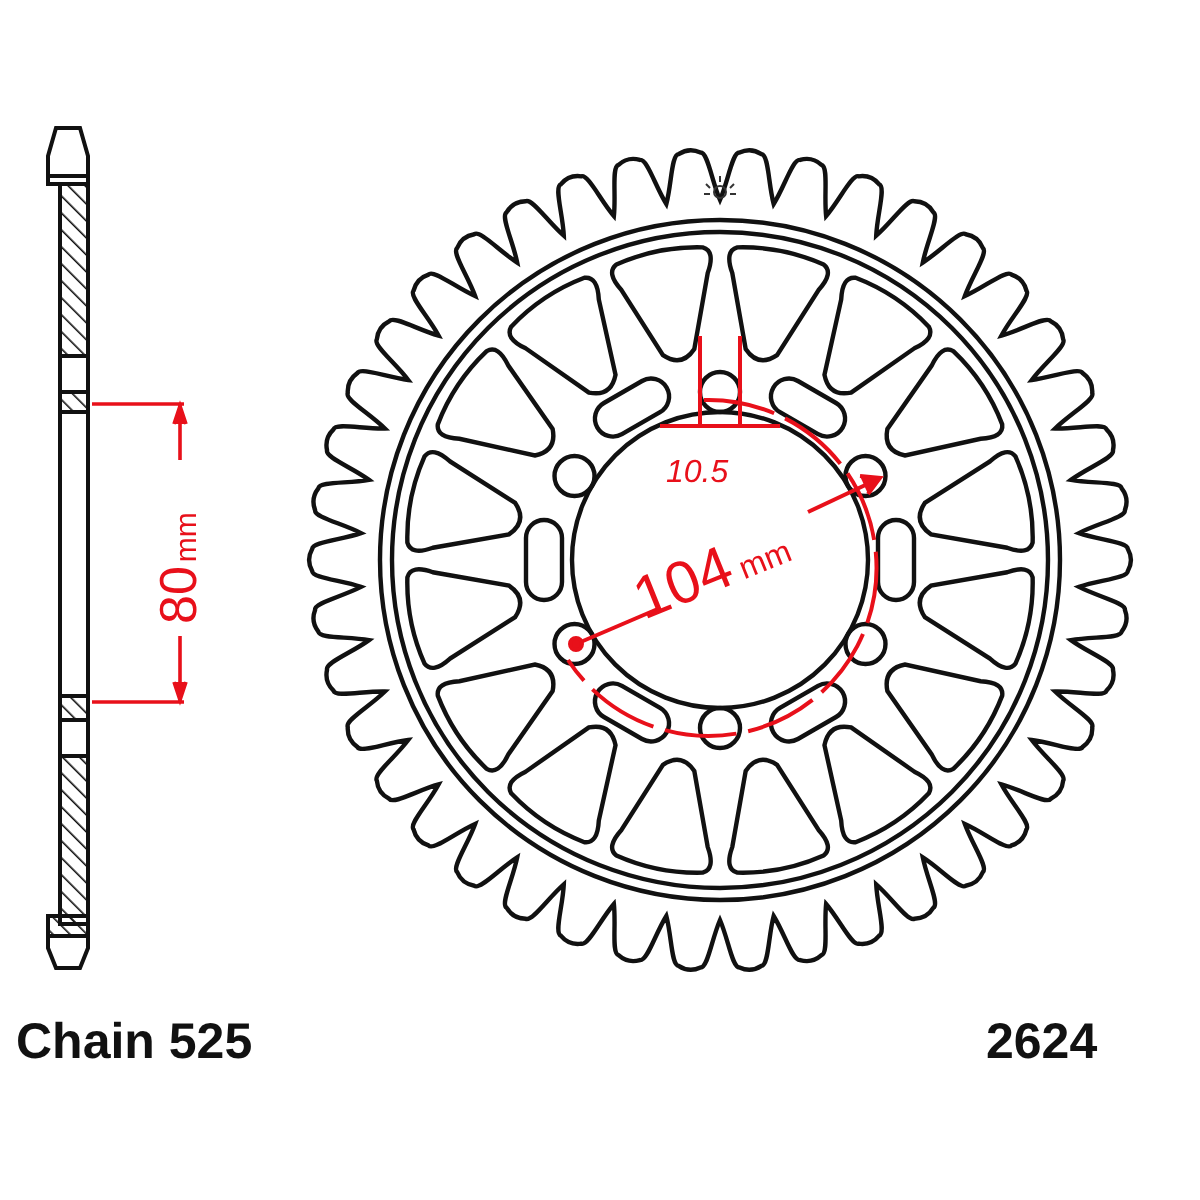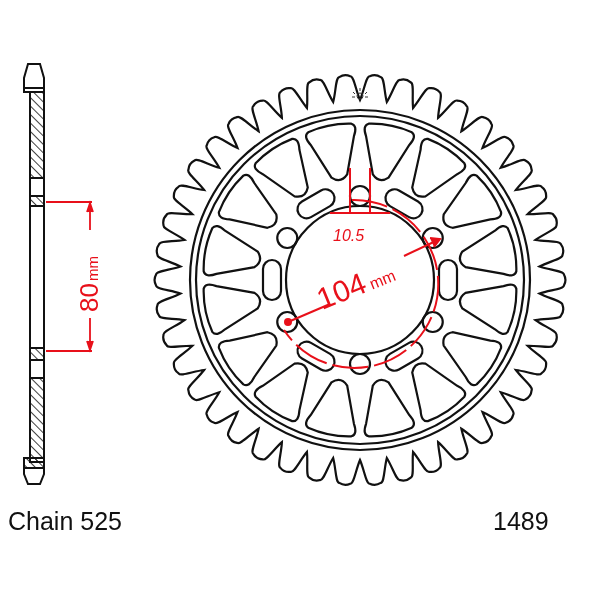--- a/index.html
+++ b/index.html
@@ -1,18 +1,18 @@
 <!DOCTYPE html>
 <html><head>
 <meta charset="utf-8">
 <style>
   html,body{margin:0;padding:0;background:#fff;}
   body{width:600px;height:600px;position:relative;overflow:hidden;font-family:"Liberation Sans",sans-serif;}
   svg{position:absolute;left:0;top:0;}
-  .label{position:absolute;font-weight:normal;color:#111;font-size:25px;}
+  .label{position:absolute;font-weight:bold;color:#111;font-size:25px;}
   #chain{left:8px;top:507px;}
   #partno{left:493px;top:507px;}
 </style>
 </head>
 <body>
 
 <svg width="600" height="600" viewBox="0 0 600 600">
   <defs>
     <pattern id="hatch" width="6" height="6" patternUnits="userSpaceOnUse" patternTransform="rotate(-45)">
       <line x1="0" y1="0" x2="0" y2="6" stroke="#111" stroke-width="1.6"></line>
@@ -145,13 +145,13 @@
     <path d="M430,238 L440,239 L434,247" fill="#e8101a"></path>
     <line x1="350" y1="168" x2="350" y2="213"></line>
     <line x1="370" y1="168" x2="370" y2="213"></line>
     <line x1="330" y1="213" x2="390" y2="213"></line>
   </g>
   <text x="333" y="241" fill="#e8101a" font-family="Liberation Sans, sans-serif" font-style="italic" font-size="16">10.5</text>
   <text transform="translate(322,310) rotate(-22)" fill="#e8101a" font-family="Liberation Sans, sans-serif" font-size="30"><tspan>104</tspan><tspan font-size="16" dx="4">mm</tspan></text>
 </svg>
 
 <div id="chain" class="label">Chain 525</div>
-<div id="partno" class="label">1489</div>
+<div id="partno" class="label">2624</div>
 
 </body></html>

